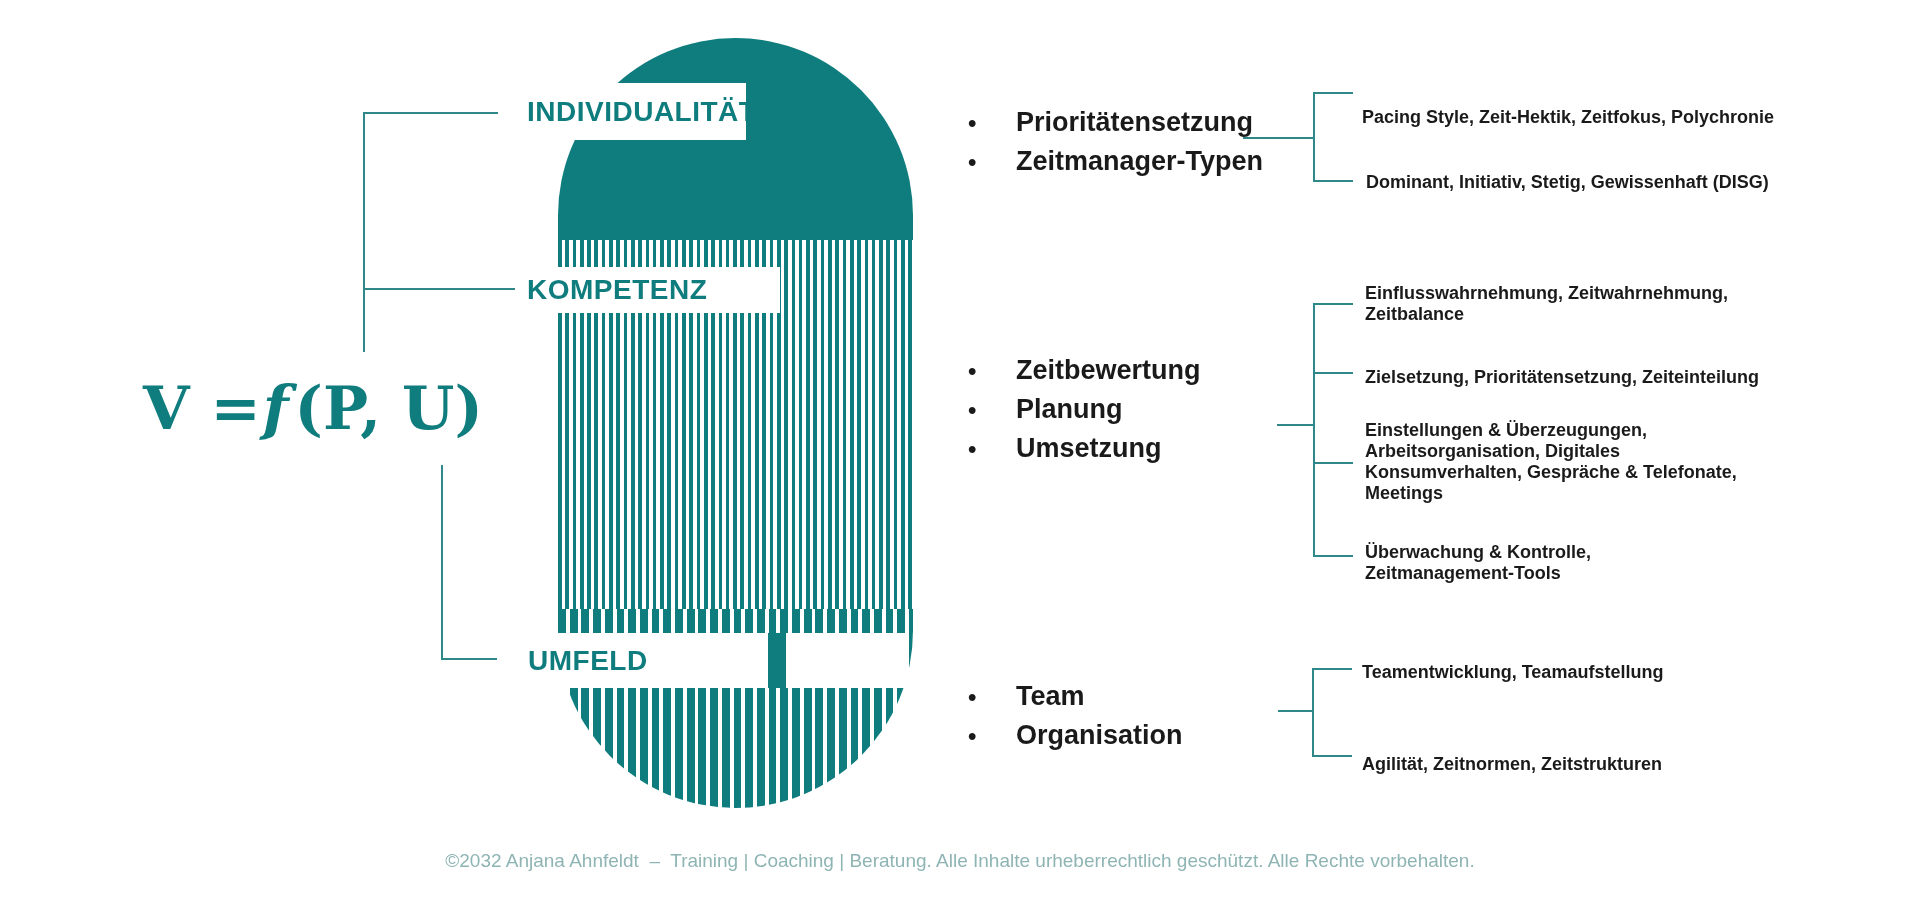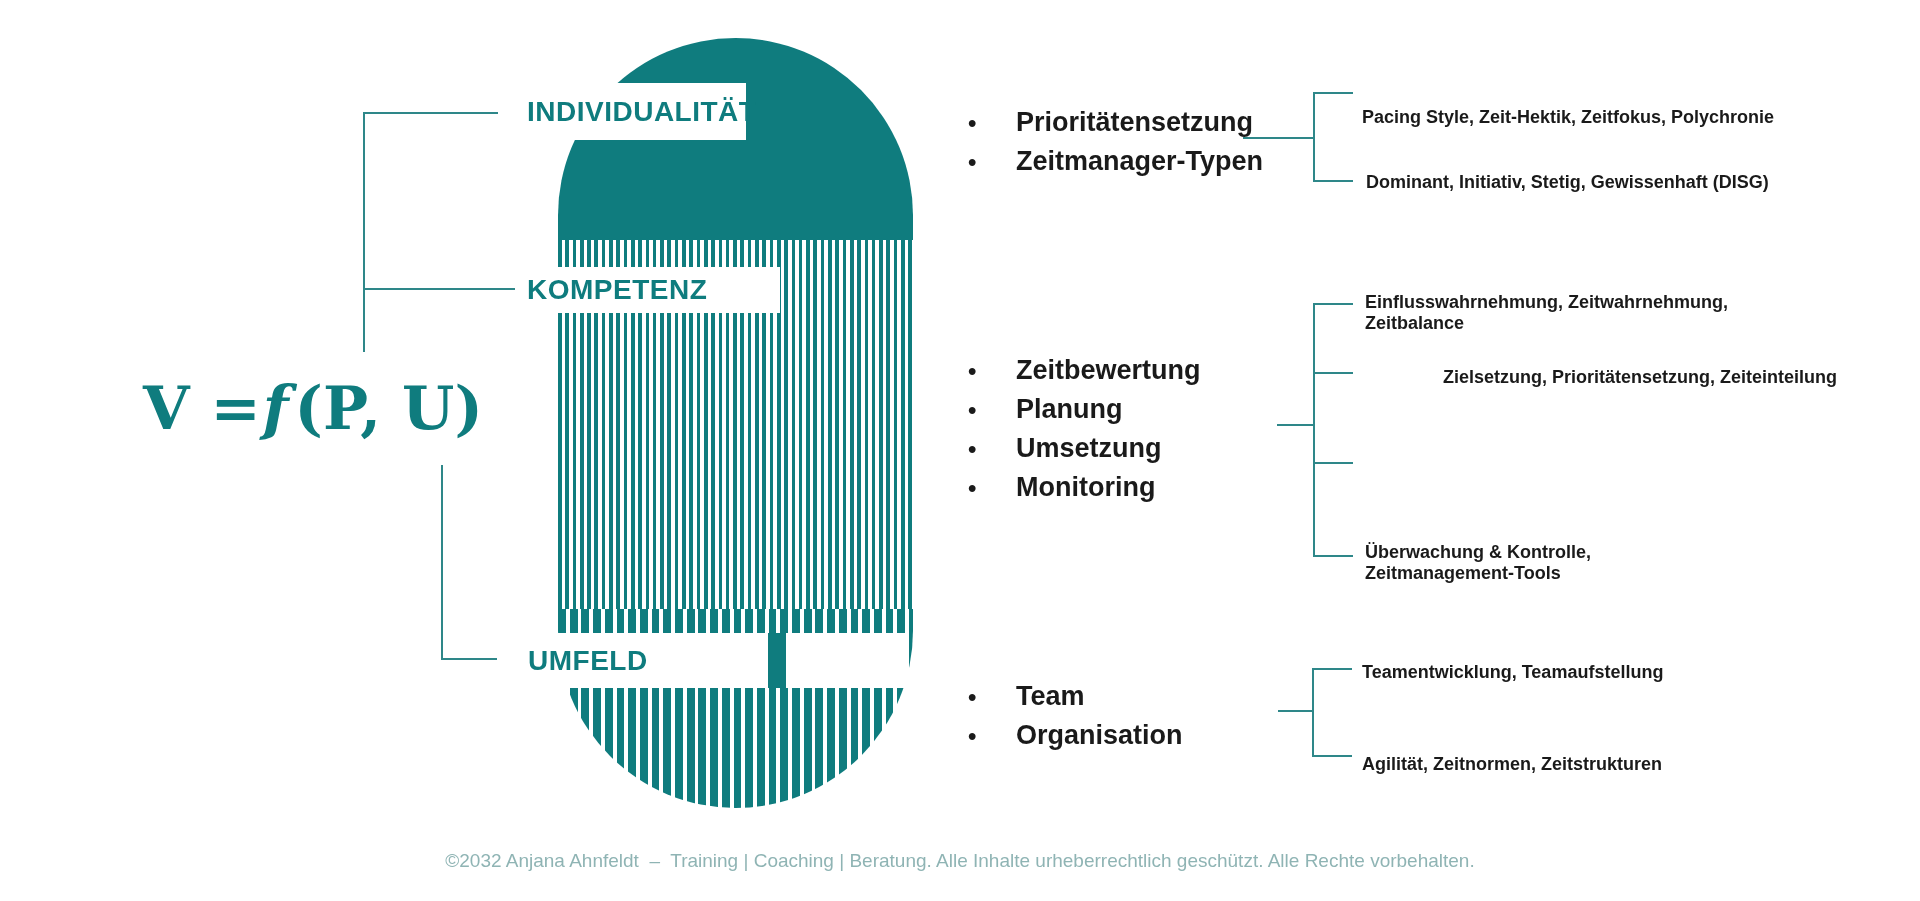--- a/index.html
+++ b/index.html
@@ -32,21 +32,21 @@
   
   .bullets{position:absolute;left:968px;margin:0;padding:0;list-style:none;
     color:var(--ink);font-weight:bold;font-size:27px;}
   .bullets li{line-height:39px;white-space:nowrap;display:flex;}
   .bullets li::before{content:"\2022";display:inline-block;width:48px;font-size:24px;}
   .g1{top:103px;} .g2{top:351px;} .g3{top:677px;}
   
   .detail{position:absolute;color:var(--ink);font-weight:bold;font-size:18px;line-height:21px;
     white-space:pre-line;}
   .d1{left:1362px;top:83px;margin-top:24px;} .d2{left:1366px;top:172px;}
-  .d3{left:1365px;top:292px;} .d4{left:1443px;top:367px;}
+  .d3{left:1365px;top:283px;} .d4{left:1365px;top:367px;}
   .d5{left:1365px;top:420px;} .d6{left:1365px;top:542px;}
   .d7{left:1362px;top:662px;} .d8{left:1362px;top:754px;}
   
   .footer{position:absolute;left:0;top:850px;width:100%;text-align:center;color:var(--footer);
     font-size:19px;white-space:pre-wrap;}
 </style>
 </head>
 <body>
 
 <div class="slide" style="--teal: #0F7C7E; --line: #2E8789; --ink: #1A1A1A; --footer: #8FB4B4;">
@@ -82,23 +82,20 @@
   <ul class="bullets g2">
     <li>
         <span>Zeitbewertung</span>
       </li>
     <li>
         <span>Planung</span>
       </li>
     <li>
         <span>Umsetzung</span>
       </li>
-    <li>
-        <span>Monitoring</span>
-      </li>
   </ul>
 
   <ul class="bullets g3">
     <li>
         <span>Team</span>
       </li>
     <li>
         <span>Organisation</span>
       </li>
   </ul>
@@ -118,20 +115,24 @@
   <div class="ln" style="left:1278px;top:710px;width:36px;height:2px;"></div>
   <div class="ln" style="left:1312px;top:668px;width:2px;height:89px;"></div>
   <div class="ln" style="left:1314px;top:668px;width:38px;height:2px;"></div>
   <div class="ln" style="left:1314px;top:755px;width:38px;height:2px;"></div>
 
   <div class="detail d1">Pacing Style, Zeit-Hektik, Zeitfokus, Polychronie</div>
   <div class="detail d2">Dominant, Initiativ, Stetig, Gewissenhaft (DISG)</div>
   <div class="detail d3">Einflusswahrnehmung, Zeitwahrnehmung,
 Zeitbalance</div>
   <div class="detail d4">Zielsetzung, Prioritätensetzung, Zeiteinteilung</div>
+  <div class="detail d5">Einstellungen &amp; Überzeugungen,
+Arbeitsorganisation, Digitales
+Konsumverhalten, Gespräche &amp; Telefonate,
+Meetings</div>
   <div class="detail d6">Überwachung &amp; Kontrolle,
 Zeitmanagement-Tools</div>
   <div class="detail d7">Teamentwicklung, Teamaufstellung</div>
   <div class="detail d8">Agilität, Zeitnormen, Zeitstrukturen</div>
 
   <div class="footer">©2032 Anjana Ahnfeldt  –  Training | Coaching | Beratung. Alle Inhalte urheberrechtlich geschützt. Alle Rechte vorbehalten.</div>
 
 </div>
 
 </body></html>

